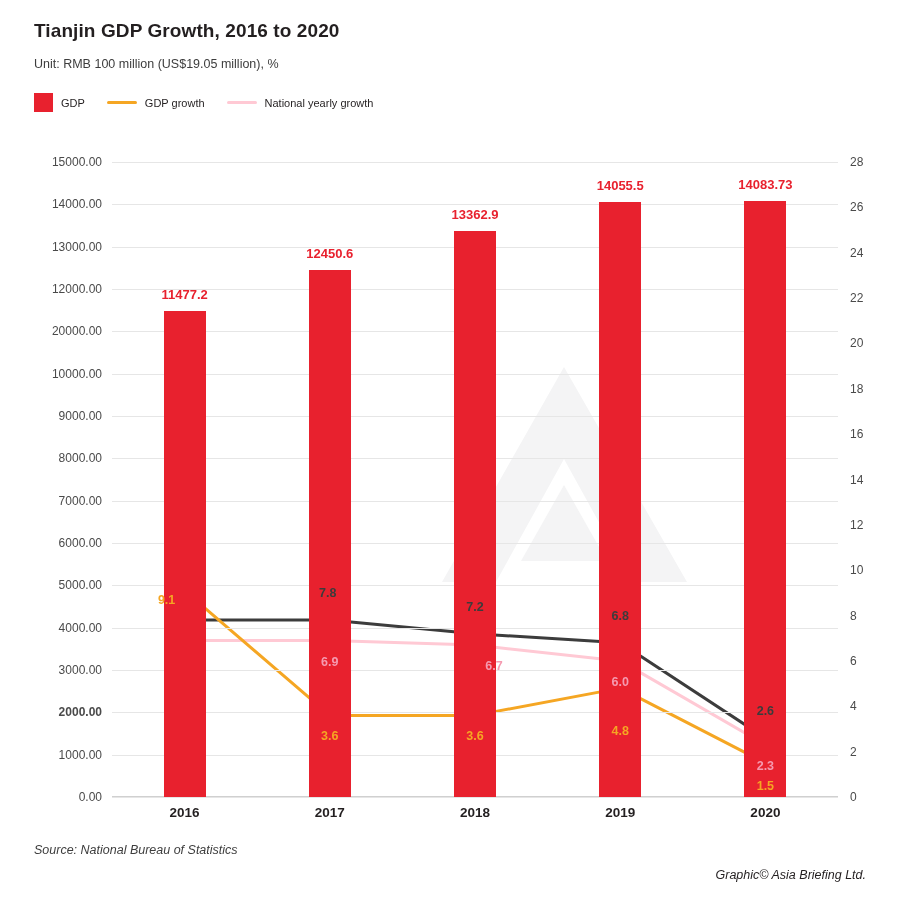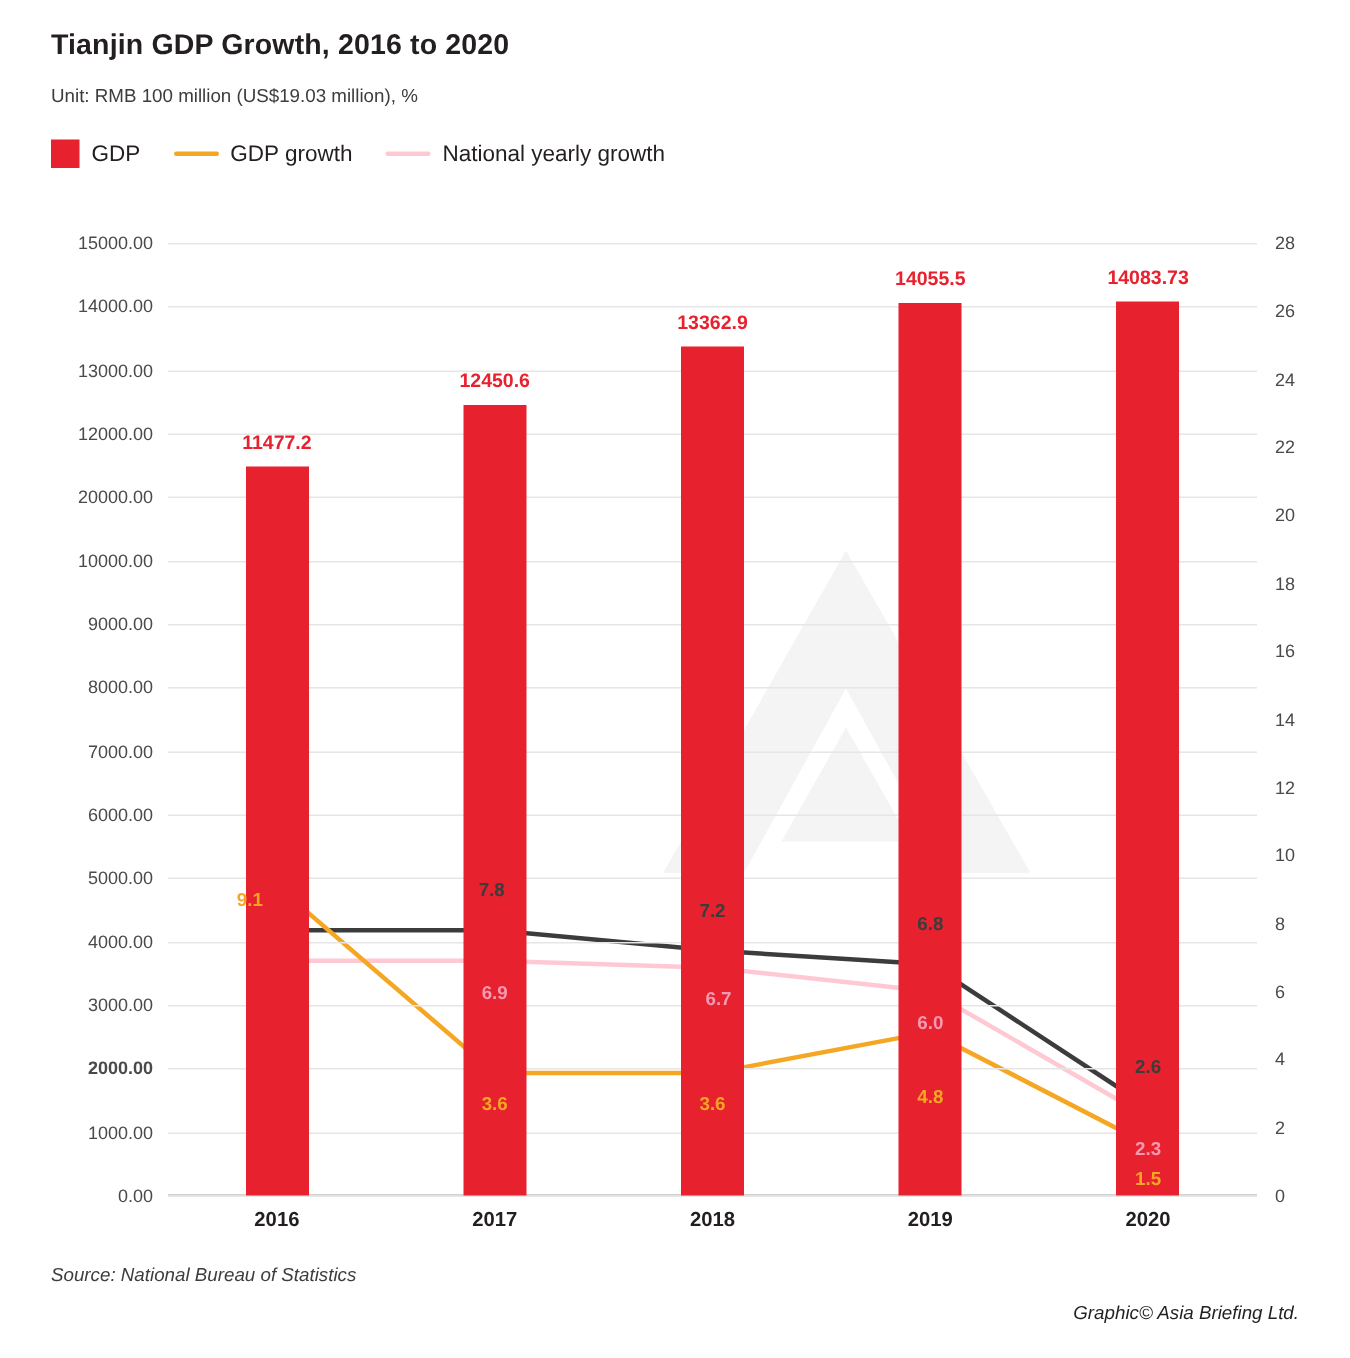--- a/index.html
+++ b/index.html
@@ -37,21 +37,21 @@
     font-size: 12.5px;
     color: #3d3d3d;
   }
   .legend {
     position: absolute;
     left: 34px;
     top: 93px;
     display: flex;
     align-items: center;
     gap: 22px;
-    font-size: 15px;
+    font-size: 11px;
     color: #231f20;
     justify-content: flex-end;
   }
   .legend-item {
     display: flex;
     align-items: center;
     gap: 8px;
     white-space: nowrap;
   }
   .swatch-box {
@@ -179,21 +179,21 @@
     height: 635px;
     overflow: visible;
   }
 </style>
 </head>
 <body>
 
 <div class="page">
 
   <div class="title">Tianjin GDP Growth, 2016 to 2020</div>
-  <div class="subtitle">Unit: RMB 100 million (US$19.03 million), %</div>
+  <div class="subtitle">Unit: RMB 100 million (US$19.05 million), %</div>
 
   <div class="legend">
     <div class="legend-item">
       <span class="swatch-box"></span>
       <span>GDP</span>
     </div>
     <div class="legend-item">
       <span class="swatch-line" style="background:#f5a623"></span>
       <span>GDP growth</span>
     </div>
@@ -289,21 +289,21 @@
         <div class="bar" style="left: 487.2px; height: 595.016px; background: rgb(232, 33, 46);"></div>
         <div class="bar-label" style="left: 508.2px; top: 15.9838px; color: rgb(232, 33, 46);">14055.5</div>
         <div class="bar" style="left: 632.4px; height: 596.211px; background: rgb(232, 33, 46);"></div>
         <div class="bar-label" style="left: 653.4px; top: 14.7888px; color: rgb(232, 33, 46);">14083.73</div>
         <div class="pt-label" style="left: 54.6px; top: 430.625px; color: rgb(245, 166, 35);">9.1</div>
         <div class="pt-label" style="left: 217.8px; top: 567.357px; color: rgb(245, 166, 35);">3.6</div>
         <div class="pt-label" style="left: 363px; top: 567.357px; color: rgb(245, 166, 35);">3.6</div>
         <div class="pt-label" style="left: 508.2px; top: 540.143px; color: rgb(245, 166, 35); margin-top: 22px;">4.8</div>
         <div class="pt-label" style="left: 653.4px; top: 616.982px; color: rgb(245, 166, 35);">1.5</div>
         <div class="pt-label" style="left: 217.8px; top: 492.518px; color: rgb(245, 154, 176);">6.9</div>
-        <div class="pt-label" style="left: 367px; top: 497.054px; color: rgb(245, 154, 176);">6.7</div>
+        <div class="pt-label" style="left: 382px; top: 497.054px; color: rgb(245, 154, 176);">6.7</div>
         <div class="pt-label" style="left: 508.2px; top: 512.929px; color: rgb(245, 154, 176);">6.0</div>
         <div class="pt-label" style="left: 653.4px; top: 596.839px; color: rgb(245, 154, 176);">2.3</div>
         <div class="pt-label" style="left: 215.8px; top: 424.107px; color: rgb(60, 60, 60);">7.8</div>
         <div class="pt-label" style="left: 363px; top: 437.714px; color: rgb(60, 60, 60);">7.2</div>
         <div class="pt-label" style="left: 508.2px; top: 446.786px; color: rgb(60, 60, 60);">6.8</div>
         <div class="pt-label" style="left: 653.4px; top: 542.036px; color: rgb(60, 60, 60);">2.6</div>
       </div>
   </div>
 
   <div class="source">Source: National Bureau of Statistics</div>

